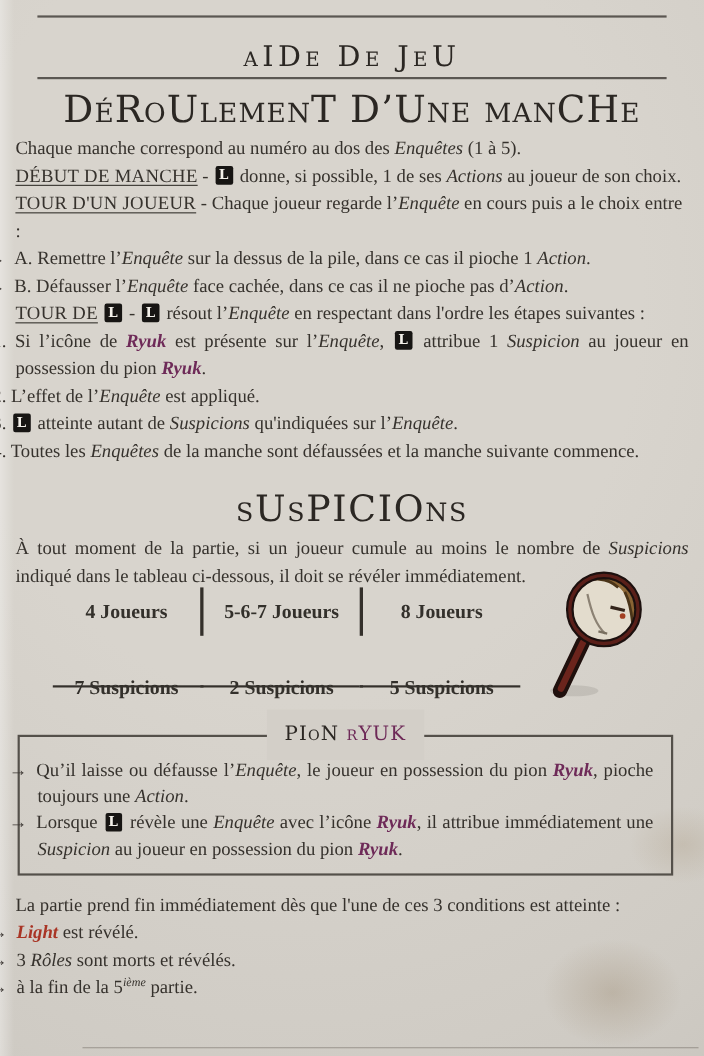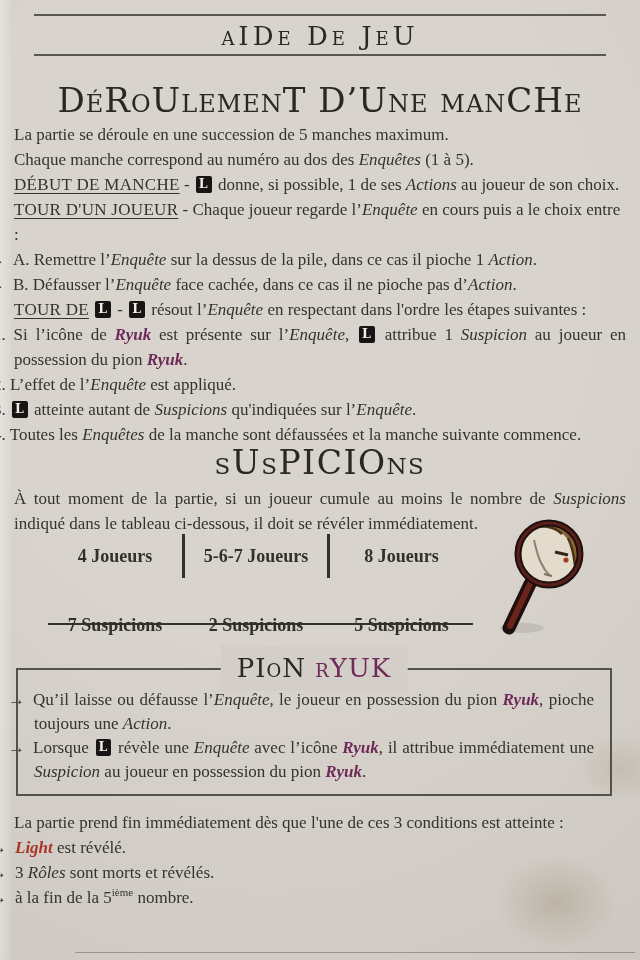--- a/index.html
+++ b/index.html
@@ -20,41 +20,41 @@
     margin: 0 34px; opacity: .85;
   }
   .fancy {
     font-family: "DejaVu Serif", serif;
     font-variant: small-caps;
     color: var(--heading, #2b2723);
     text-align: center;
     font-weight: 500;
     white-space: nowrap;
   }
-  .main-title { font-size: 26px; line-height: 36px; letter-spacing: 4px; margin-top: 2px; }
+  .main-title { font-size: 26px; line-height: 36px; letter-spacing: 4px; margin-top: 18px; }
   .h-big  { font-size: 34px; line-height: 44px; letter-spacing: 1px; }
   .h-mid  { font-size: 33px; line-height: 46px; letter-spacing: 1.5px; }
   .h-fin  { font-size: 30px; line-height: 44px; letter-spacing: 2px; }
 
   .sec { position: absolute; left: 0; right: 0; }
   .sec-deroulement { top: 78px; }
   .sec-suspicions  { top: 440px; }
   .sec-fin         { top: 810px; }
 
   p.line { margin: 0; padding: 0 14px; font-size: 17px; line-height: 25px; }
   .mt18 { margin-top: 18px; } .mt8 { margin-top: 8px; } .mt3 { margin-top: 3px; }
   .just { text-align: justify; }
   .arrow-line { padding-left: 48px; text-indent: -26px; }
   .step-line  { padding-left: 46px; text-indent: -21px; }
 
   .seg.i   { font-style: italic; }
   .seg.ryuk{ font-style: italic; font-weight: bold; color: var(--ryuk, #6e2a58); }
   .seg.red { font-style: italic; font-weight: bold; color: var(--light-red, #a93525); }
   .seg.label { text-decoration: underline; text-underline-offset: 3px; letter-spacing: .3px; margin-top: 34px; }
-  .seg.sup { vertical-align: super; font-size: 11px; line-height: 0; }
+  .seg.sup { vertical-align: super; font-size: 11px; line-height: 0; font-style: italic; }
   .seg.arrow { font-weight: bold; margin-right: 8px; color: #3c3733; }
   .seg.licon {
     display: inline-block; text-indent: 0;
     background: var(--l-badge-bg, #171513); color: var(--l-badge-fg, #f2efe8);
     font-family: "DejaVu Serif", serif; font-weight: bold;
     font-size: 12.5px; line-height: 14px; padding: 1px 4px 2px 3px;
     margin: 0 2px; border-radius: 2px; transform: translateY(-2px);
   }
   .seg.hp { color: var(--ryuk, #6e2a58); }
 
@@ -71,21 +71,21 @@
   .tcell.r2 { border-top: 2.5px solid #34302b; margin-top: 45px; }
 
   .ryuk-box {
     position: absolute; left: 16px; top: 668px; width: 596px; height: 128px;
     border: 2px solid #54504a;
     padding: 18px 16px 0 16px; box-sizing: border-box;
   }
   .ryuk-box .box-heading {
     position: absolute; top: -25px; left: 50%; transform: translateX(-50%);
     background: #d3cfc8; padding: 0 16px;
-    font-size: 26px; line-height: 46px; letter-spacing: 1px;
+    font-size: 18px; line-height: 46px; letter-spacing: 1px;
   }
   .ryuk-box p.line { padding: 0; line-height: 24px; }
   .ryuk-box .arrow-line { padding-left: 30px; text-indent: -26px; }
 
   .fin-intro { margin-top: 10px; }
   .cond { line-height: 23px; margin-top: 1px; padding-left: 64px; text-indent: -24px; }
 
   .bottom-rule {
     position: absolute; top: 952px; left: 75px; width: 560px;
     border-top: 1.5px solid rgba(70,64,58,0.40);
@@ -96,21 +96,20 @@
 <body>
 
 <div class="page">
 
   <div class="rule" style="margin-top:14px"></div>
   <div class="fancy main-title">aIDe De JeU</div>
   <div class="rule"></div>
 
   <div class="sec sec-deroulement">
     <div class="fancy h-big">DéRoUlemenT D’Une manCHe</div>
-    <p class="line mt18"><span class="seg">La partie se déroule en une succession de 5 manches maximum.</span></p>
     <p class="line"><span class="seg">Chaque manche correspond au numéro au dos des </span><span class="seg i">Enquêtes</span><span class="seg"> (1 à 5).</span></p>
     <p class="line mt8"><span class="seg label">DÉBUT DE MANCHE</span><span class="seg"> - </span><span class="seg licon">L</span><span class="seg"> donne, si possible, 1 de ses </span><span class="seg i">Actions</span><span class="seg"> au joueur de son choix.</span></p>
     <p class="line mt3"><span class="seg label">TOUR D'UN JOUEUR</span><span class="seg"> - Chaque joueur regarde l’</span><span class="seg i">Enquête</span><span class="seg"> en cours puis a le choix entre :</span></p>
     <p class="line arrow-line"><span class="seg arrow">→</span><span class="seg">A. Remettre l’</span><span class="seg i">Enquête</span><span class="seg"> sur la dessus de la pile, dans ce cas il pioche 1 </span><span class="seg i">Action</span><span class="seg">.</span></p>
     <p class="line arrow-line"><span class="seg arrow">→</span><span class="seg">B. Défausser l’</span><span class="seg i">Enquête</span><span class="seg"> face cachée, dans ce cas il ne pioche pas d’</span><span class="seg i">Action</span><span class="seg">.</span></p>
     <p class="line"><span class="seg label">TOUR DE</span><span class="seg"> </span><span class="seg licon">L</span><span class="seg"> - </span><span class="seg licon">L</span><span class="seg"> résout l’</span><span class="seg i">Enquête</span><span class="seg"> en respectant dans l'ordre les étapes suivantes :</span></p>
     <p class="line step-line just"><span class="seg">1. Si l’icône de </span><span class="seg ryuk">Ryuk</span><span class="seg"> est présente sur l’</span><span class="seg i">Enquête</span><span class="seg">, </span><span class="seg licon">L</span><span class="seg"> attribue 1 </span><span class="seg i">Suspicion</span><span class="seg"> au joueur en possession du pion </span><span class="seg ryuk">Ryuk</span><span class="seg">.</span></p>
     <p class="line step-line"><span class="seg">2. L’effet de l’</span><span class="seg i">Enquête</span><span class="seg"> est appliqué.</span></p>
     <p class="line step-line"><span class="seg">3. </span><span class="seg licon">L</span><span class="seg"> atteinte autant de </span><span class="seg i">Suspicions</span><span class="seg"> qu'indiquées sur l’</span><span class="seg i">Enquête</span><span class="seg">.</span></p>
     <p class="line step-line"><span class="seg">4. Toutes les </span><span class="seg i">Enquêtes</span><span class="seg"> de la manche sont défaussées et la manche suivante commence.</span></p>
@@ -152,17 +151,17 @@
   <div class="ryuk-box">
     <div class="fancy box-heading"><span class="seg hb">PIoN </span><span class="seg hp">rYUK</span></div>
     <p class="line arrow-line just"><span class="seg arrow">→</span><span class="seg">Qu’il laisse ou défausse l’</span><span class="seg i">Enquête</span><span class="seg">, le joueur en possession du pion </span><span class="seg ryuk">Ryuk</span><span class="seg">, pioche toujours une </span><span class="seg i">Action</span><span class="seg">.</span></p>
     <p class="line arrow-line just"><span class="seg arrow">→</span><span class="seg">Lorsque </span><span class="seg licon">L</span><span class="seg"> révèle une </span><span class="seg i">Enquête</span><span class="seg"> avec l’icône </span><span class="seg ryuk">Ryuk</span><span class="seg">, il attribue immédiatement une </span><span class="seg i">Suspicion</span><span class="seg"> au joueur en possession du pion </span><span class="seg ryuk">Ryuk</span><span class="seg">.</span></p>
   </div>
 
   <div class="sec sec-fin">
     <p class="line fin-intro"><span class="seg">La partie prend fin immédiatement dès que l'une de ces 3 conditions est atteinte :</span></p>
     <p class="line cond"><span class="seg arrow">→</span><span class="seg red">Light</span><span class="seg"> est révélé.</span></p>
     <p class="line cond"><span class="seg arrow">→</span><span class="seg">3 </span><span class="seg i">Rôles</span><span class="seg"> sont morts et révélés.</span></p>
-    <p class="line cond"><span class="seg arrow">→</span><span class="seg">à la fin de la 5</span><span class="seg sup">ième</span><span class="seg"> nombre.</span></p>
+    <p class="line cond"><span class="seg arrow">→</span><span class="seg">à la fin de la 5</span><span class="seg sup">ième</span><span class="seg"> partie.</span></p>
   </div>
 
   <div class="bottom-rule"></div>
 </div>
 
 </body></html>

